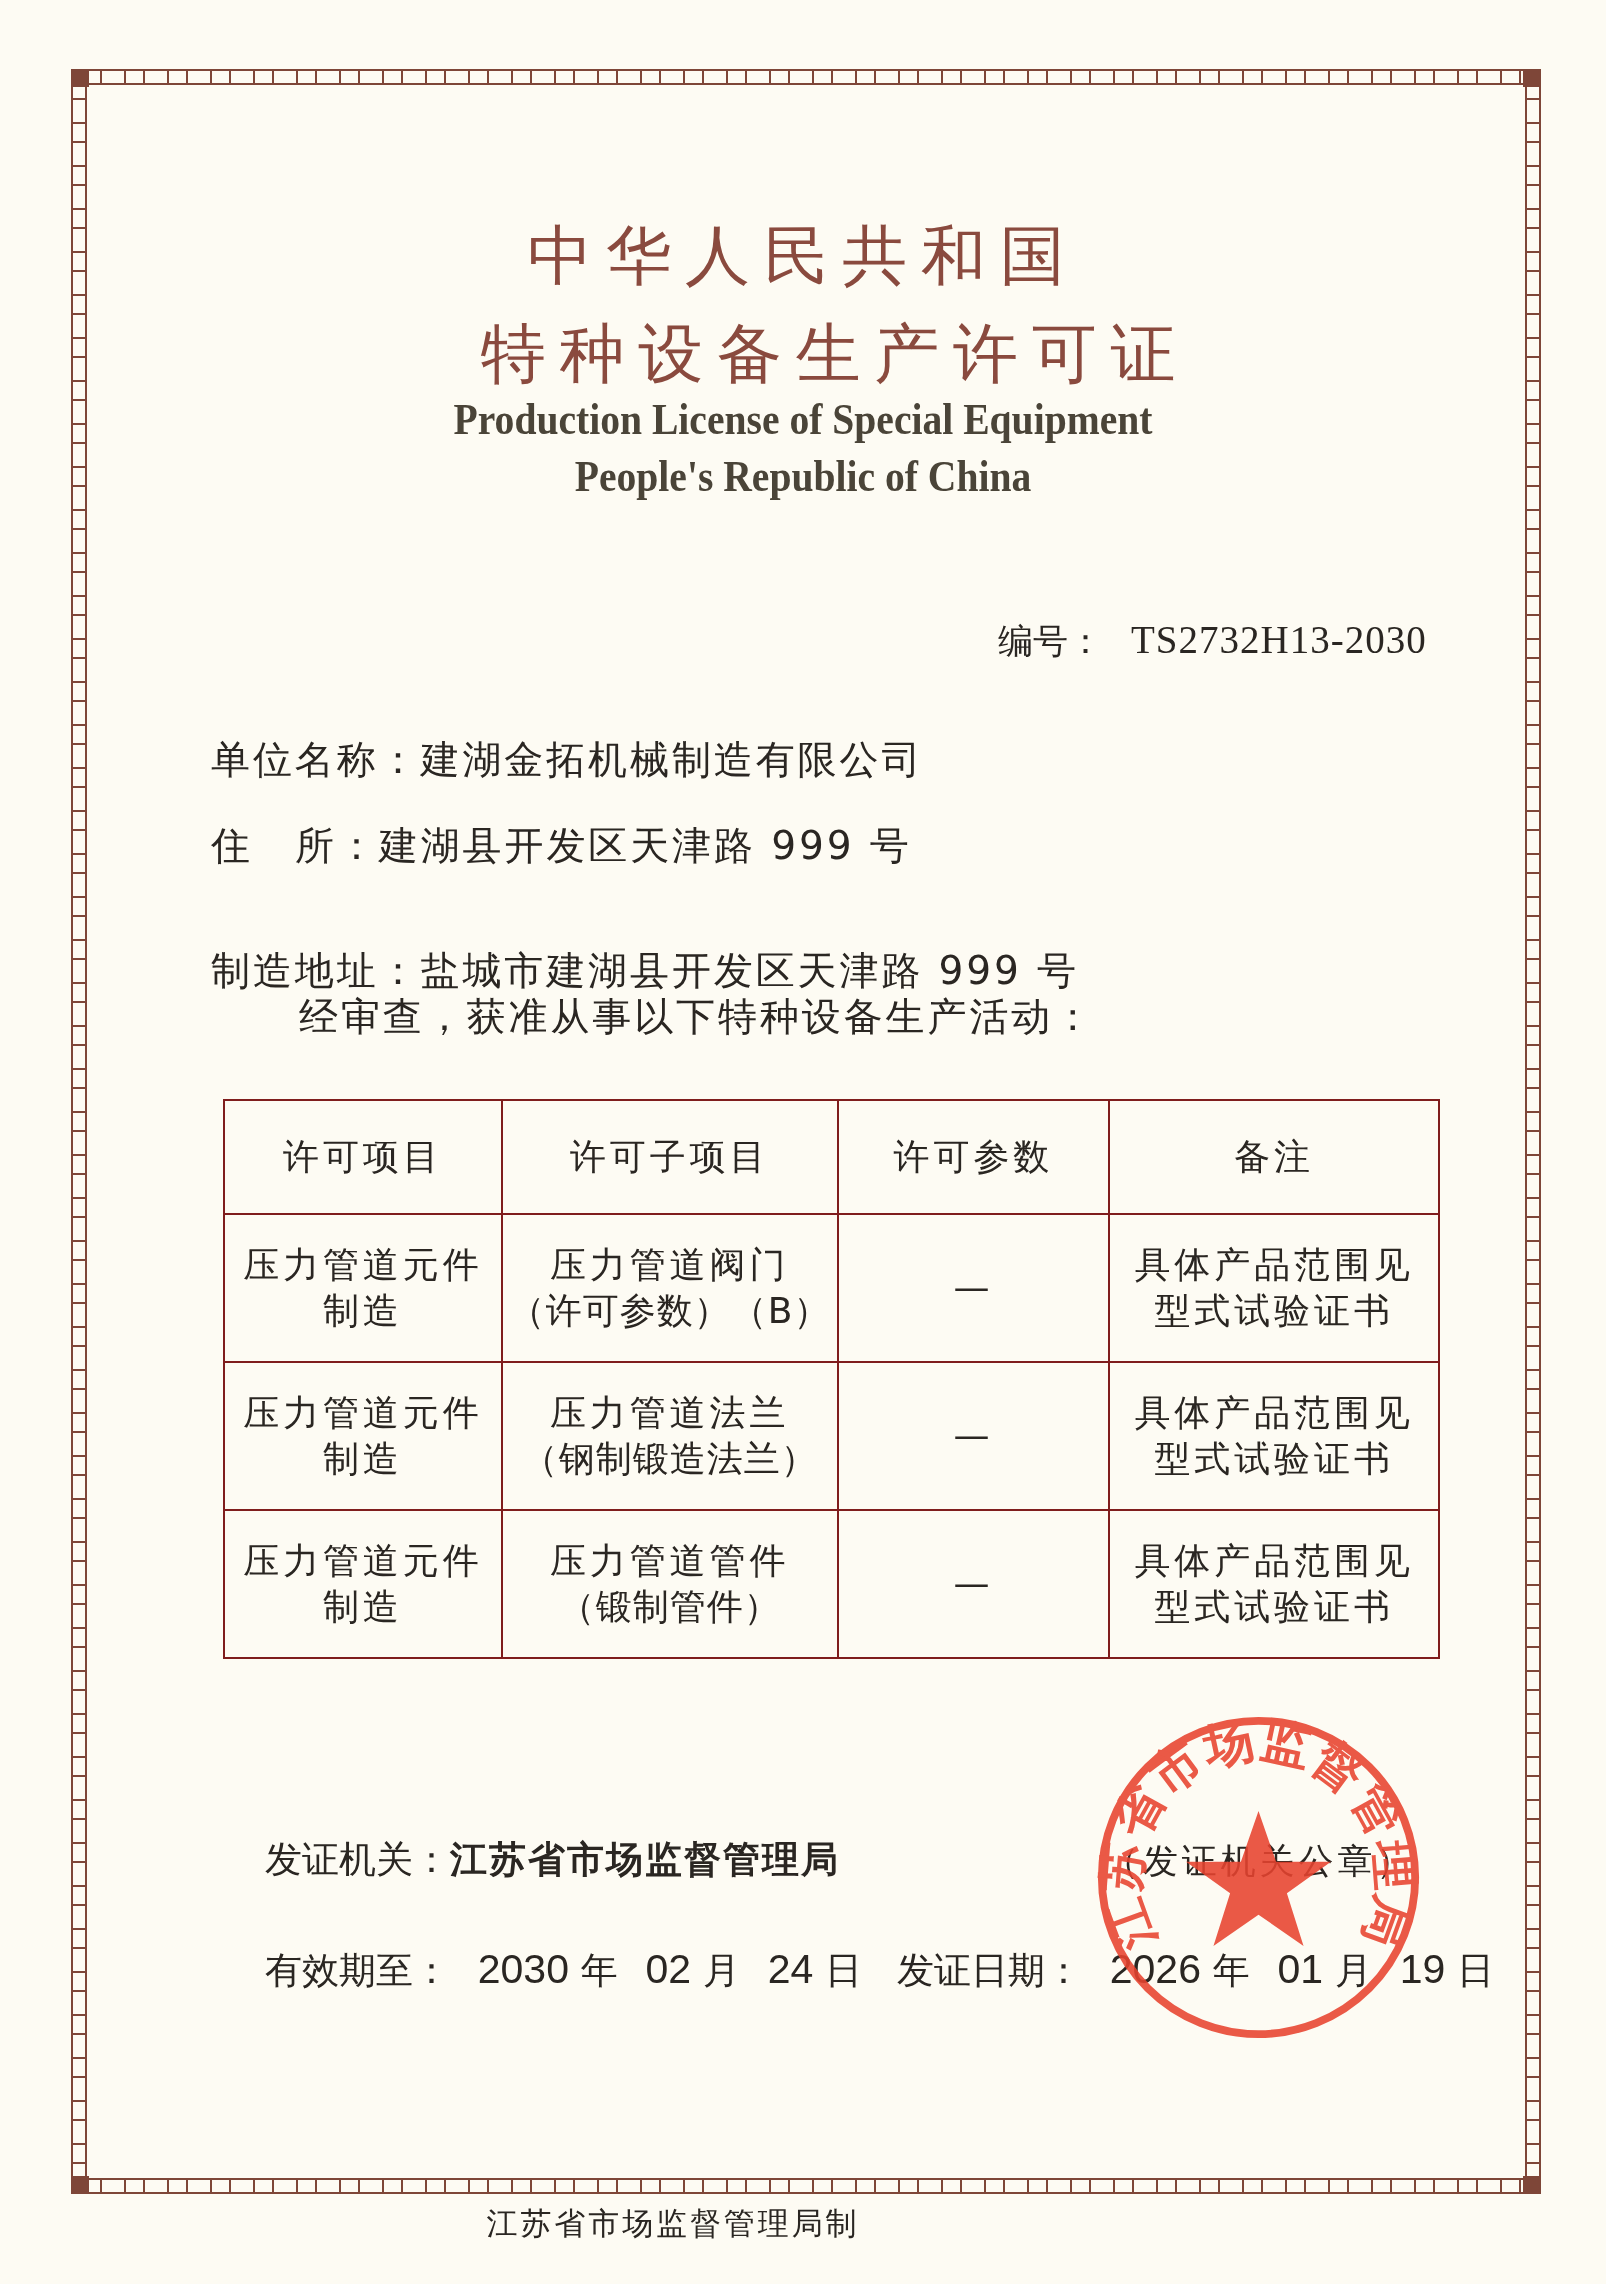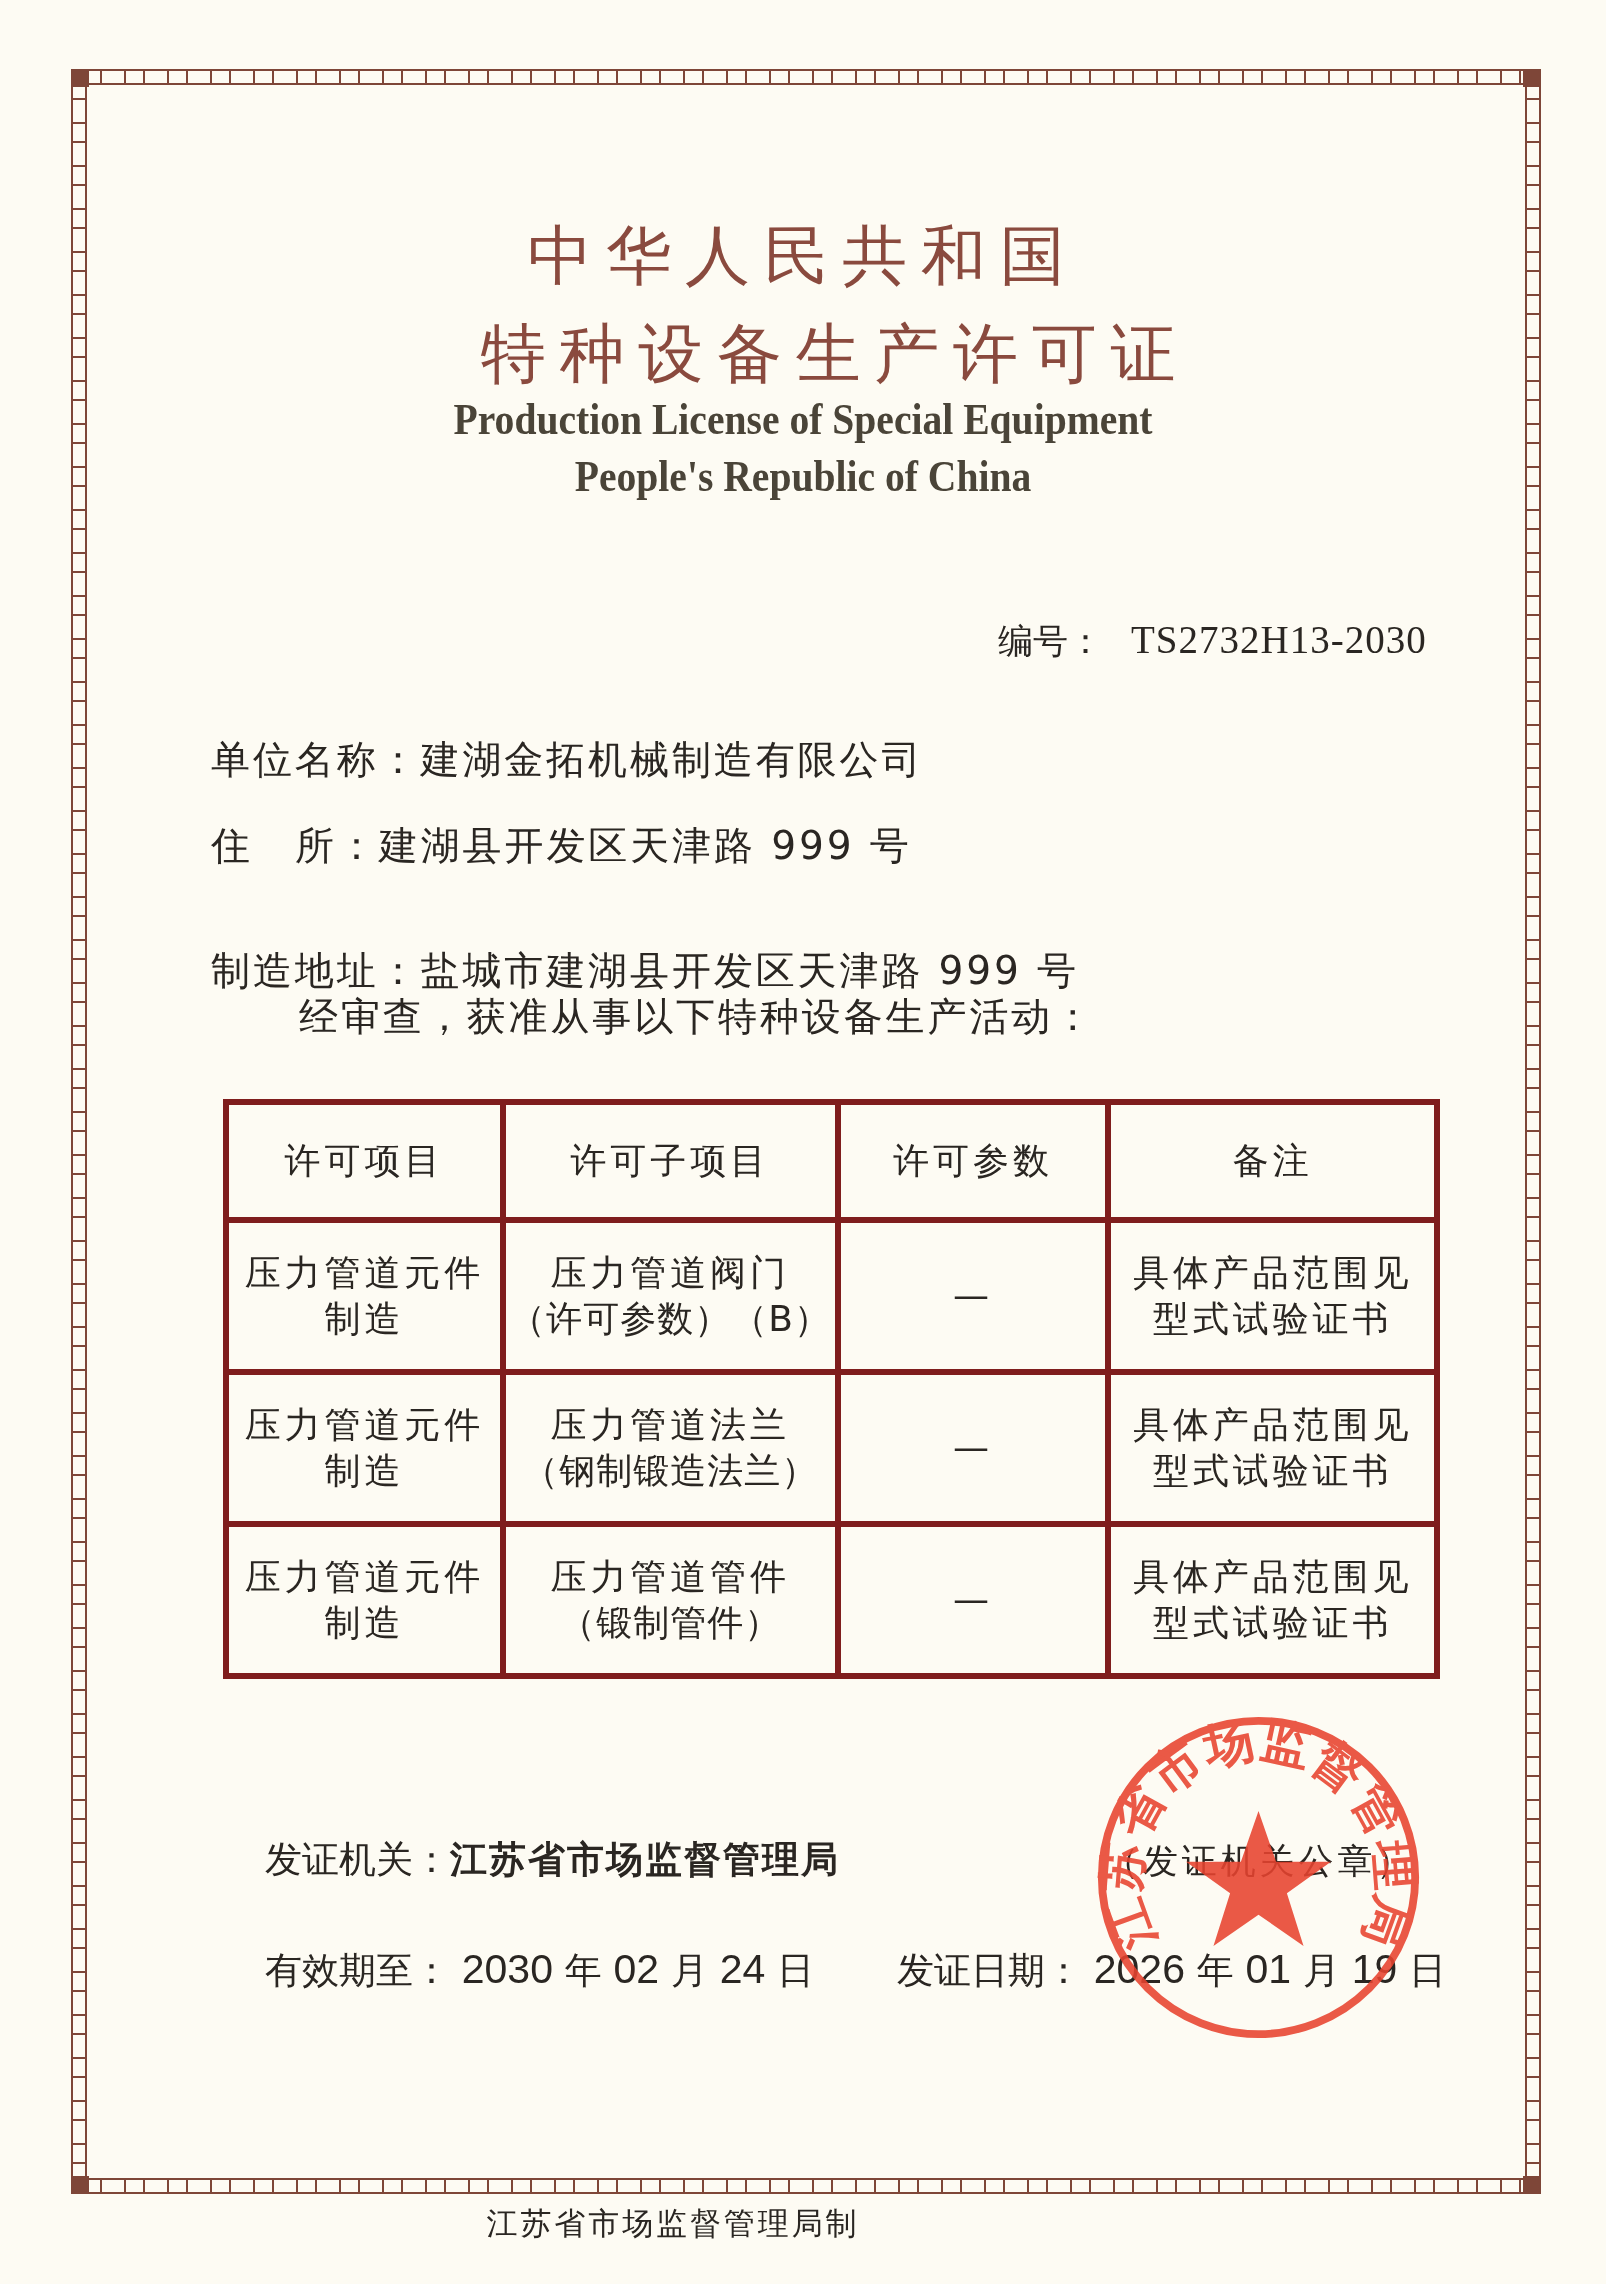--- a/index.html
+++ b/index.html
@@ -58,40 +58,40 @@
     position:absolute; left:299px; top:990px; font-size:39px;
     font-family:"DejaVu Sans", sans-serif; letter-spacing:2.9px; white-space:nowrap;
   }
 
   table.lic {
     position:absolute; left:223px; top:1099px; width:1217px;
     border-collapse:collapse; border:2.9px solid #333;
     font-family:"DejaVu Sans", sans-serif; font-size:36px; color:#2a2622;
   }
   table.lic th, table.lic td {
-    border:6px solid #7f1d1d; text-align:center; vertical-align:middle;
+    border:2px solid #7f1d1d; text-align:center; vertical-align:middle;
     font-weight:normal; line-height:1.28; letter-spacing:3.9px; padding:0;
   }
   table.lic th { height:112px; }
   table.lic td { height:146px; }
 
   .issuer {
     position:absolute; left:265px; top:1835px; font-size:37px; white-space:nowrap;
     font-family:"DejaVu Sans", sans-serif;
   }
   .issuer b { font-weight:bold; letter-spacing:2px; }
   .seal-caption {
     position:absolute; left:1104px; top:1838px; font-size:35px; white-space:nowrap;
     font-family:"DejaVu Sans", sans-serif; letter-spacing:3.9px; z-index:1;
   }
   .date-line {
     position:absolute; top:1946px; font-size:37px; white-space:nowrap;
     font-family:"DejaVu Sans", sans-serif;
   }
-  .date-line .num { font-family:"Liberation Sans", sans-serif; font-size:41px; }
+  .date-line .num { font-family:"Liberation Sans", sans-serif; font-size:41px;margin-left:16px; }
   .seal {
     position:absolute; left:1094px; top:1713px; width:329px; height:329px;
     z-index:2; pointer-events:none; opacity:0.88;
   }
   .footer {
     position:absolute; left:0; width:1346px; top:2203px; text-align:center;
     font-family:"DejaVu Sans", sans-serif; font-size:31px; letter-spacing:2.9px;
     color:#2a2622;
   }
 </style>

